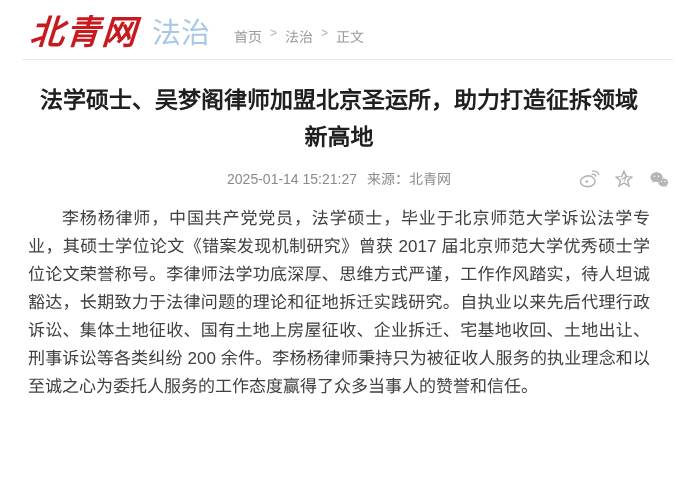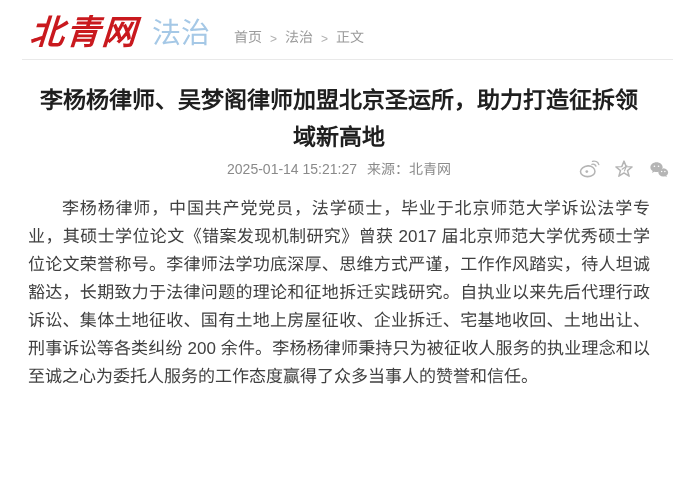--- a/index.html
+++ b/index.html
@@ -37,21 +37,21 @@
   .channel {
     color: #a5c8e6;
     font-size: 29px;
     line-height: 38px;
     margin-left: 14px;
     cursor: pointer;
     white-space: nowrap;
   }
   .breadcrumb {
     display: flex;
-    align-items: flex-end;
+    align-items: flex-start;
     margin-left: 24px;
     padding-bottom: 6px;
     font-size: 14px;
     color: #9b9b9b;
     white-space: nowrap;
   }
   .breadcrumb .sep {
     margin: 0 8px;
     color: #b0b0b0;
     font-size: 12px;
@@ -68,21 +68,21 @@
   .article-title {
     margin: 22px 36px 0;
     font-size: 23px;
     font-weight: 700;
     line-height: 37px;
     text-align: center;
     color: #1f1f1f;
   }
   .meta-row {
     position: relative;
-    margin-top: 2px;
+    margin-top: 12px;
     height: 22px;
   }
   .meta-center {
     text-align: center;
     font-size: 14px;
     color: #8a8a8a;
     line-height: 22px;
   }
   .meta-center .pub-time { margin-right: 6px; }
   .share-icons {
@@ -128,21 +128,21 @@
       <span class="crumb-link">首页</span>
       <span class="sep">&gt;</span>
       <span class="crumb-link">法治</span>
       <span class="sep">&gt;</span>
       <span>正文</span>
     </div>
   </div>
 
   <div class="top-divider"></div>
 
-  <h1 class="article-title">李杨杨律师、吴梦阁律师加盟北京圣运所，助力打造征拆领域新高地</h1>
+  <h1 class="article-title">法学硕士、吴梦阁律师加盟北京圣运所，助力打造征拆领域新高地</h1>
 
   <div class="meta-row">
     <div class="meta-center">
       <span class="pub-time">2025-01-14 15:21:27</span>
       <span>来源：北青网</span>
     </div>
 
     <div class="share-icons">
 
       <span class="icon-btn">

